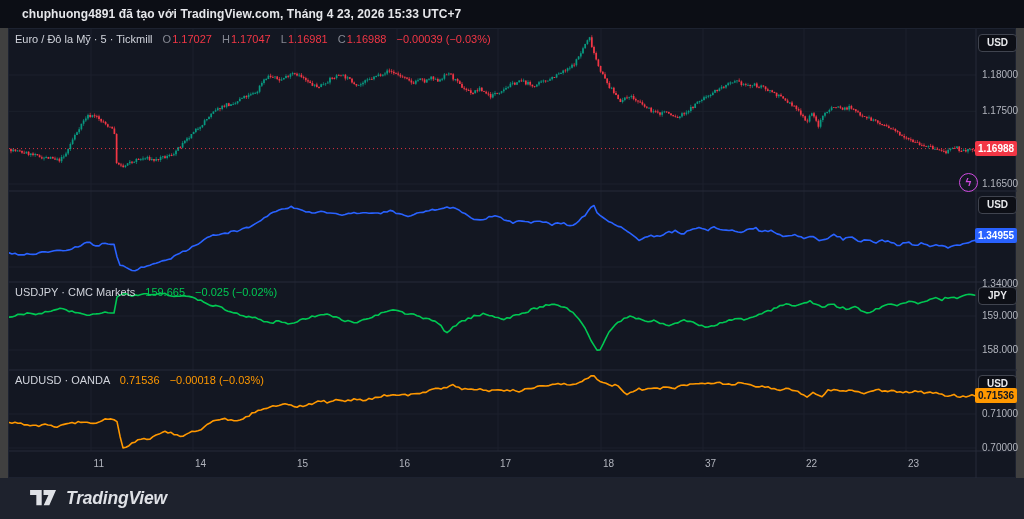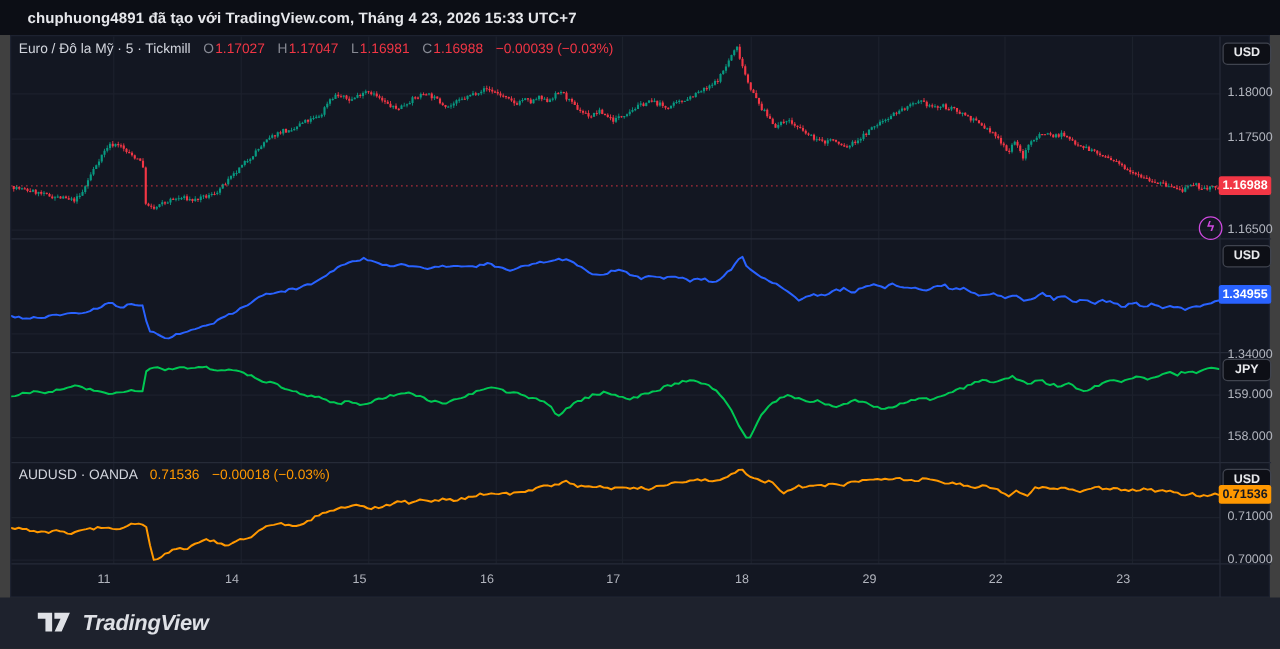--- a/index.html
+++ b/index.html
@@ -17,21 +17,21 @@
   .legend .v{margin-left:1px;}
   .red{color:#f23645;} .blue{color:#2962ff;} .green{color:#00c853;} .orange{color:#ff9800;}
   .chg{margin-left:7px;}
   .val{margin-left:7px;}
   .curbtn{position:absolute;left:969px;width:37px;height:16px;background:#0d0f16;
           border:1px solid #40444f;border-radius:4px;color:#e8e9ec;font-size:10px;font-weight:700;
           text-align:center;line-height:16px;z-index:6;cursor:pointer;}
   .ptick{position:absolute;left:973px;font-size:10px;color:#b2b5be;z-index:4;}
   .ptag{position:absolute;left:966px;width:42px;height:15px;border-radius:2px;font-size:10px;
         font-weight:700;text-align:center;line-height:15px;z-index:6;}
-  .ttick{position:absolute;top:429px;width:26px;text-align:left;font-size:10px;color:#b2b5be;z-index:4;}
+  .ttick{position:absolute;top:429px;width:26px;text-align:right;font-size:10px;color:#b2b5be;z-index:4;}
   .flash{position:absolute;left:950px;top:144px;width:17px;height:17px;border:1.5px solid #cf4ae0;
          border-radius:50%;color:#cf4ae0;font-size:11px;font-weight:700;text-align:center;
          line-height:16px;z-index:6;cursor:pointer;}
   .footer{position:absolute;left:0;top:478px;width:1024px;height:41px;background:#1e222d;
           display:flex;align-items:center;}
   .footer .mark{margin-left:30px;display:flex;align-items:center;cursor:pointer;font-style:italic;}
   .footer .brand{margin-left:9px;font-size:17.5px;font-weight:700;color:#dfe1e6;letter-spacing:-.2px;}
 </style>
 </head>
 <body>
@@ -77,20 +77,25 @@
       </svg>
 
     <div class="legend" style="top:4px">
       <span class="lt">Euro / Đô la Mỹ · 5 · Tickmill</span>
       <span class="k">O</span><span class="v red">1.17027</span>
       <span class="k">H</span><span class="v red">1.17047</span>
       <span class="k">L</span><span class="v red">1.16981</span>
       <span class="k">C</span><span class="v red">1.16988</span>
       <span class="chg red">−0.00039 (−0.03%)</span>
     </div>
+    <div class="legend" style="top:257px">
+      <span class="lt">USDJPY · CMC Markets</span>
+      <span class="val green">159.665</span>
+      <span class="chg green">−0.025 (−0.02%)</span>
+    </div>
     <div class="legend" style="top:345px">
       <span class="lt">AUDUSD · OANDA</span>
       <span class="val orange">0.71536</span>
       <span class="chg orange">−0.00018 (−0.03%)</span>
     </div>
 
     <div class="curbtn" style="top:5px">USD</div>
     <div class="curbtn" style="top:167px">USD</div>
     <div class="curbtn" style="top:258px">JPY</div>
     <div class="curbtn" style="top:346px">USD</div>
@@ -106,21 +111,21 @@
       <div class="ptick" style="top: 314.954px;">158.000</div>
       <div class="ptick" style="top: 379.003px;">0.71000</div>
       <div class="ptick" style="top: 413.008px;">0.70000</div>
       <div class="ptag" style="top: 359.276px; background: rgb(255, 152, 0); color: rgb(19, 23, 34);">0.71536</div>
       <div class="ttick" style="left: 69px;">11</div>
       <div class="ttick" style="left: 171px;">14</div>
       <div class="ttick" style="left: 273px;">15</div>
       <div class="ttick" style="left: 375px;">16</div>
       <div class="ttick" style="left: 476px;">17</div>
       <div class="ttick" style="left: 579px;">18</div>
-      <div class="ttick" style="left: 681px;">29</div>
+      <div class="ttick" style="left: 681px;">37</div>
       <div class="ttick" style="left: 782px;">22</div>
       <div class="ttick" style="left: 884px;">23</div>
     </div>
 
   <div class="footer">
     <div class="mark">
       <svg width="27" height="17" viewBox="0 0 30 19">
         <path d="M0 0 H13 V17 H7 V5.5 H0 Z" fill="#dfe1e6"></path>
         <path d="M15 0 H29 L21.5 17 H15.2 L20.5 5.5 H15 Z" fill="#dfe1e6"></path>
       </svg>

